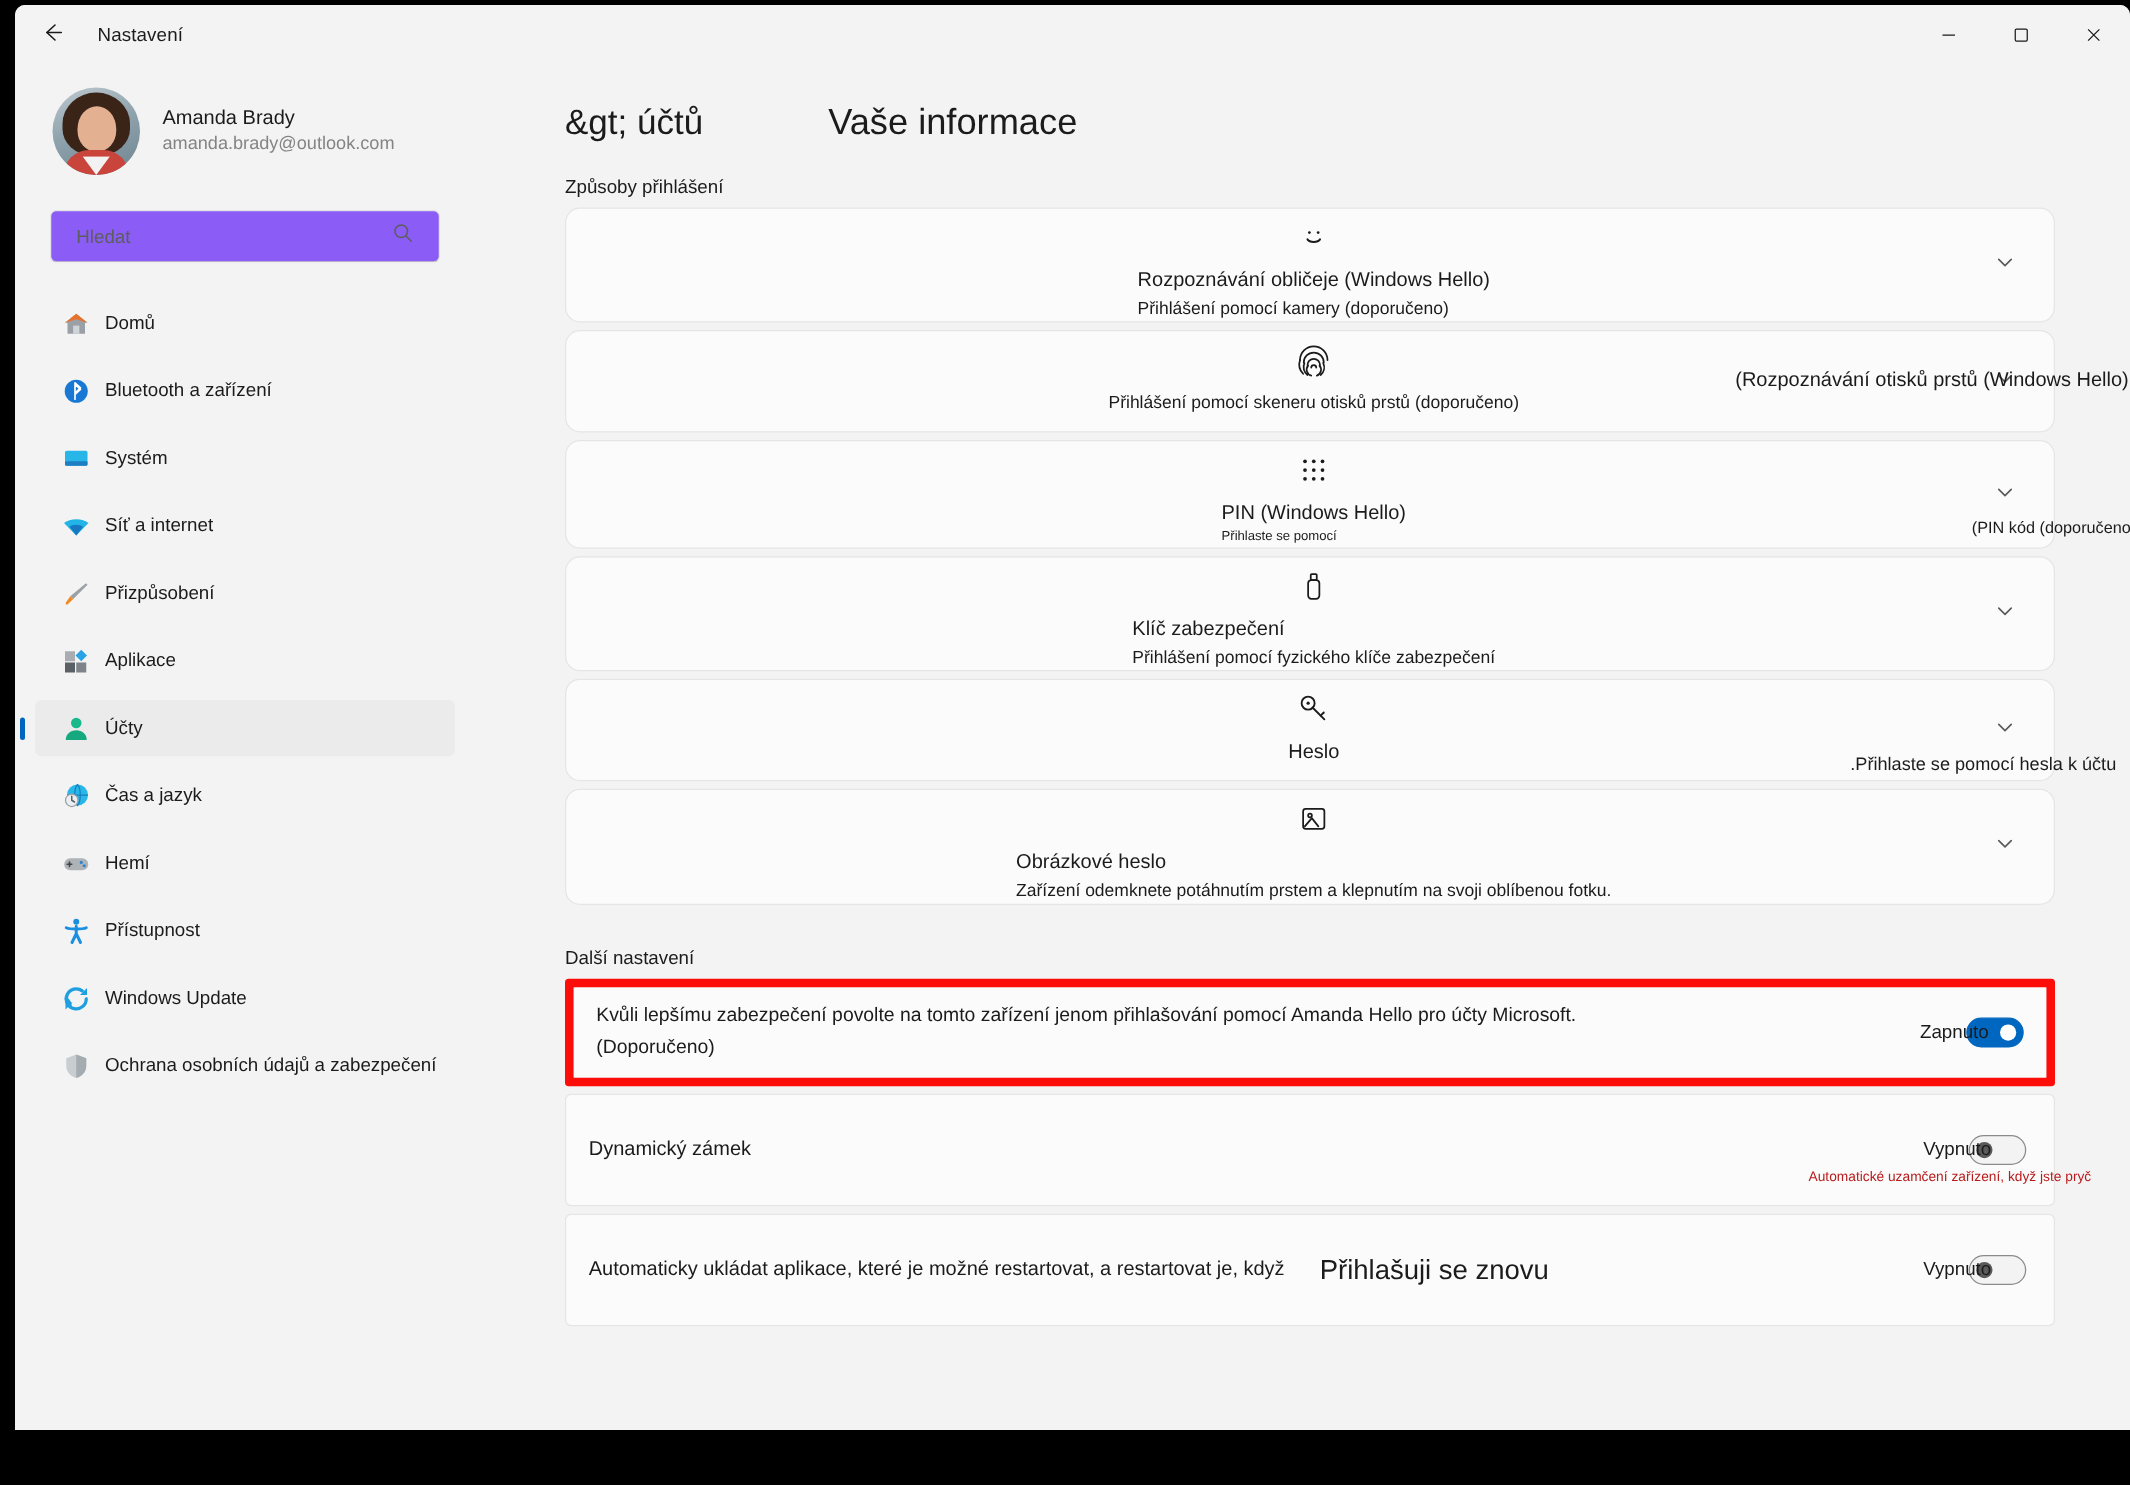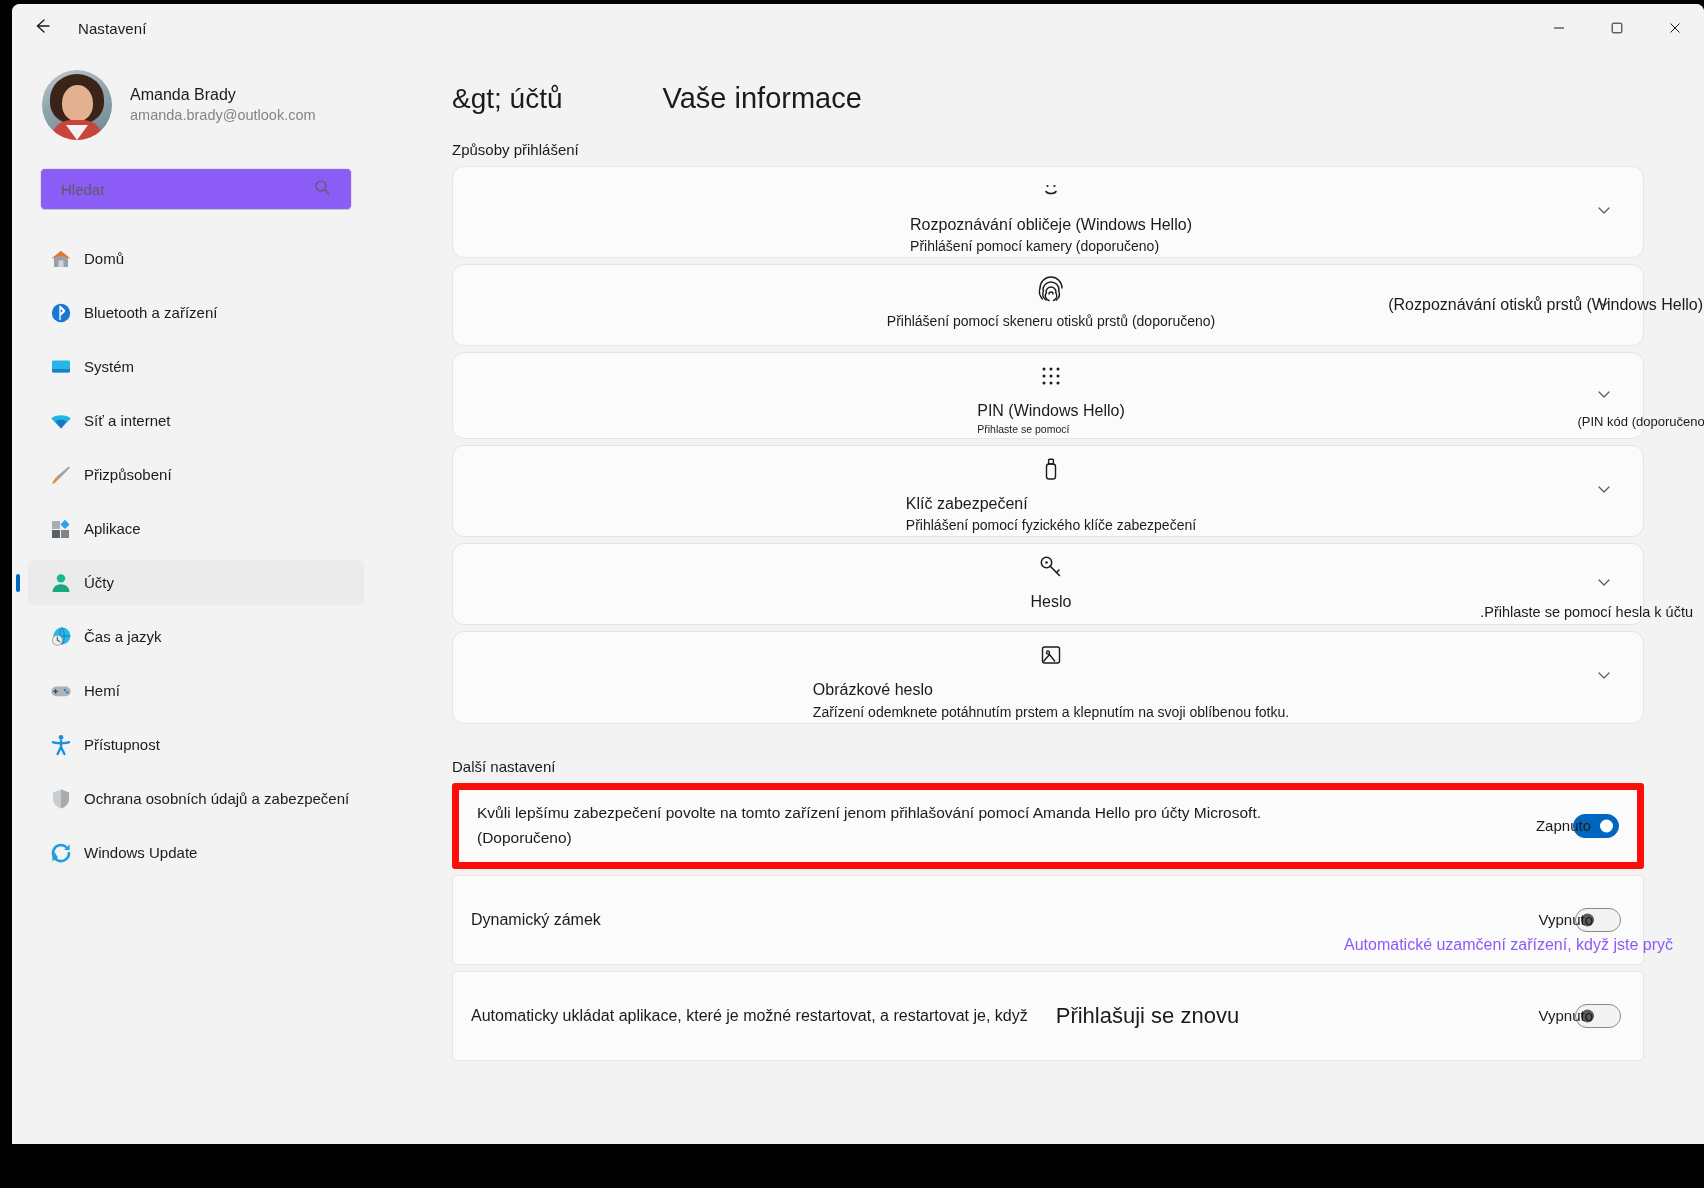--- a/index.html
+++ b/index.html
@@ -351,22 +351,22 @@
   .srow-right {
     margin-left: auto;
     display: flex;
     align-items: center;
     position: relative;
   }
   .srow-sub {
     position: absolute;
     right: -52px;
     top: 28px;
-    font-size: 16px;
-    color: #8b5cf6;
+    font-size: 11px;
+    color: #b91c1c;
     white-space: nowrap;
     pointer-events: none;
   }
 </style>
 </head>
 <body>
 
 <div id="app">
 
   <div class="titlebar">
@@ -530,37 +530,37 @@
             <path d="M4 9.2 C7 10.6 17 10.6 20 9.2" stroke="#1a8fe0" stroke-width="2.4" fill="none" stroke-linecap="round"></path>
             <path d="M12 8 V14 M12 14 L8.6 21 M12 14 L15.4 21" stroke="#1a8fe0" stroke-width="2.4" fill="none" stroke-linecap="round"></path>
           </svg>
         </span>
         <span class="nav-label">Přístupnost</span>
       </div>
 
       <div class="nav-item">
         <span class="nav-ico">
           <svg width="24" height="24" viewBox="0 0 24 24">
-            <path d="M12 2.6 L20 5.6 V11.6 C20 16.6 16.6 20 12 21.4 C7.4 20 4 16.6 4 11.6 V5.6 Z" fill="#c8cdd2"></path>
-            <path d="M12 2.6 L20 5.6 V11.6 C20 16.6 16.6 20 12 21.4 Z" fill="#a4abb1"></path>
-          </svg>
-        </span>
-        <span class="nav-label">Ochrana osobních údajů a zabezpečení</span>
-      </div>
-
-      <div class="nav-item">
-        <span class="nav-ico">
-          <svg width="24" height="24" viewBox="0 0 24 24">
             <path d="M20 12 A8 8 0 1 1 16.8 5.7" fill="none" stroke="#1e9fe0" stroke-width="2.6" stroke-linecap="round"></path>
             <path d="M4 12 A8 8 0 0 1 7.2 18.3" fill="none" stroke="#1e9fe0" stroke-width="2.6" stroke-linecap="round"></path>
             <path d="M20.6 3.4 L20.6 9 L15 9 Z" fill="#1e9fe0"></path>
             <path d="M3.4 20.6 L3.4 15 L9 15 Z" fill="#1e9fe0"></path>
           </svg>
         </span>
         <span class="nav-label">Windows Update</span>
+      </div>
+
+      <div class="nav-item">
+        <span class="nav-ico">
+          <svg width="24" height="24" viewBox="0 0 24 24">
+            <path d="M12 2.6 L20 5.6 V11.6 C20 16.6 16.6 20 12 21.4 C7.4 20 4 16.6 4 11.6 V5.6 Z" fill="#c8cdd2"></path>
+            <path d="M12 2.6 L20 5.6 V11.6 C20 16.6 16.6 20 12 21.4 Z" fill="#a4abb1"></path>
+          </svg>
+        </span>
+        <span class="nav-label">Ochrana osobních údajů a zabezpečení</span>
       </div>
 
     </div>
   </div>
 
   <div class="main">
 
     <div class="page-head">
       <div class="breadcrumb">&amp;gt; účtů</div>
       <div class="page-title">Vaše informace</div>

